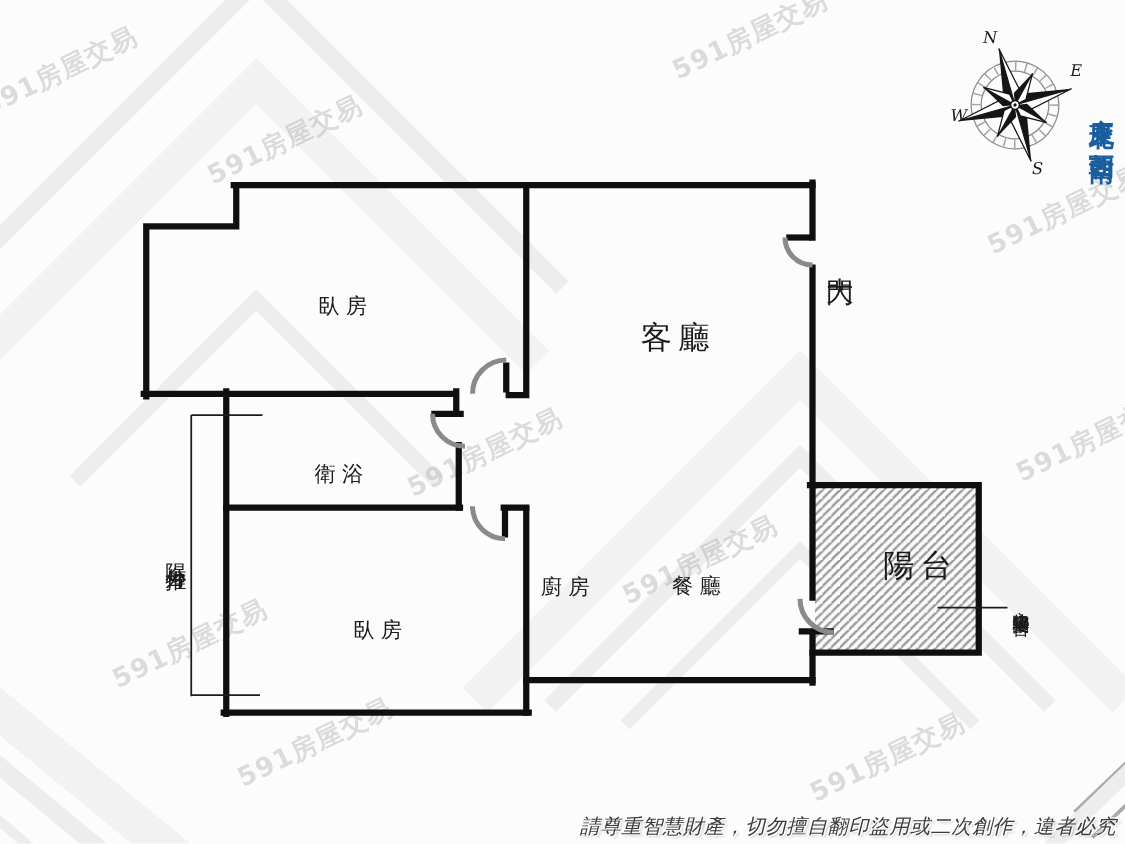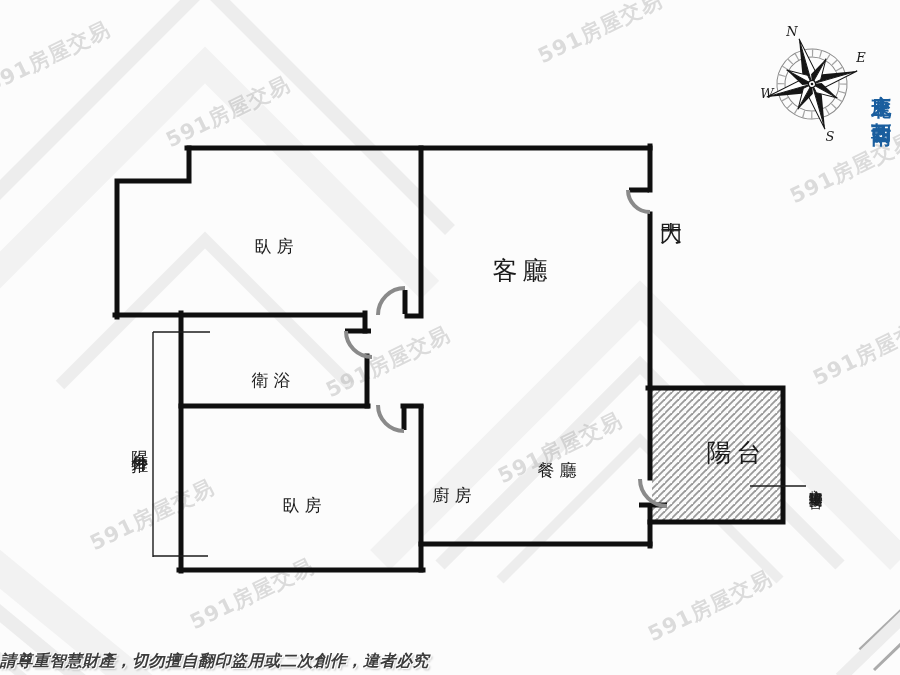--- a/index.html
+++ b/index.html
@@ -47,22 +47,22 @@
   .note-lbl{font-size:13.5px;letter-spacing:1px;}
   .orient-lbl{
     font-size:20px;font-weight:bold;letter-spacing:2px;
     color:var(--orientation-text,#1a5e9e);
   }
   .cmp-letter{
     position:absolute;transform:translate(-50%,-50%);
     font-size:13px;font-style:italic;color:#1a1a1a;
   }
   .copyright{
-    position:absolute;left:0;right:7px;bottom:3px;
-    font-size:16px;font-weight:bold;font-style:italic;color:#3c3c3c;
+    position:absolute;left:12px;right:7px;bottom:3px;text-align:right;
+    font-size:16px;font-weight:normal;font-style:italic;color:#3c3c3c;
     letter-spacing:.5px;
     text-shadow:1px 1px 0 rgba(255,255,255,.95),-1px -1px 0 rgba(255,255,255,.7),2px 2px 2px rgba(0,0,0,.22);
   }
 </style>
 </head>
 <body>
 
 <div class="stage">
 
   <svg class="layer" width="900" height="675" viewBox="0 0 900 675">
@@ -182,24 +182,24 @@
           <path d="M0,-29 L-5.5,-8 L0,0 Z" fill="#151515"></path>
           <path d="M0,-29 L5.5,-8 L0,0 Z" fill="#ffffff" stroke="#151515" stroke-width="1"></path>
         </g>
       </g>
       <circle r="3.5" fill="#ffffff" stroke="#151515" stroke-width="1.2"></circle>
       <circle r="1.3" fill="#151515"></circle>
     </g>
   </svg>
 
   <div class="lbl" style="left:274px;top:246px">臥房</div>
-  <div class="lbl big" style="left:520px;top:270px">客廳</div>
+  <div class="lbl big" style="left:540px;top:270px">客廳</div>
   <div class="lbl" style="left:271px;top:380px">衛浴</div>
   <div class="lbl" style="left:302px;top:505px">臥房</div>
-  <div class="lbl" style="left:452px;top:495px">廚房</div>
+  <div class="lbl" style="left:452px;top:471px">廚房</div>
   <div class="lbl" style="left:557px;top:470px">餐廳</div>
   <div class="lbl big" style="left:734px;top:452px">陽台</div>
 
   <div class="vert door-lbl" style="left:671px;top:206px">大門</div>
   <div class="vert pushout-lbl" style="left:140px;top:441px">陽台外推</div>
   <div class="vert note-lbl" style="left:816px;top:482px">主建物變更陽台</div>
   <div class="vert orient-lbl" style="left:881px;top:96px">座東北　朝西南</div>
 
   <span class="cmp-letter" style="left:792px;top:31px">N</span>
   <span class="cmp-letter" style="left:861px;top:57px">E</span>

